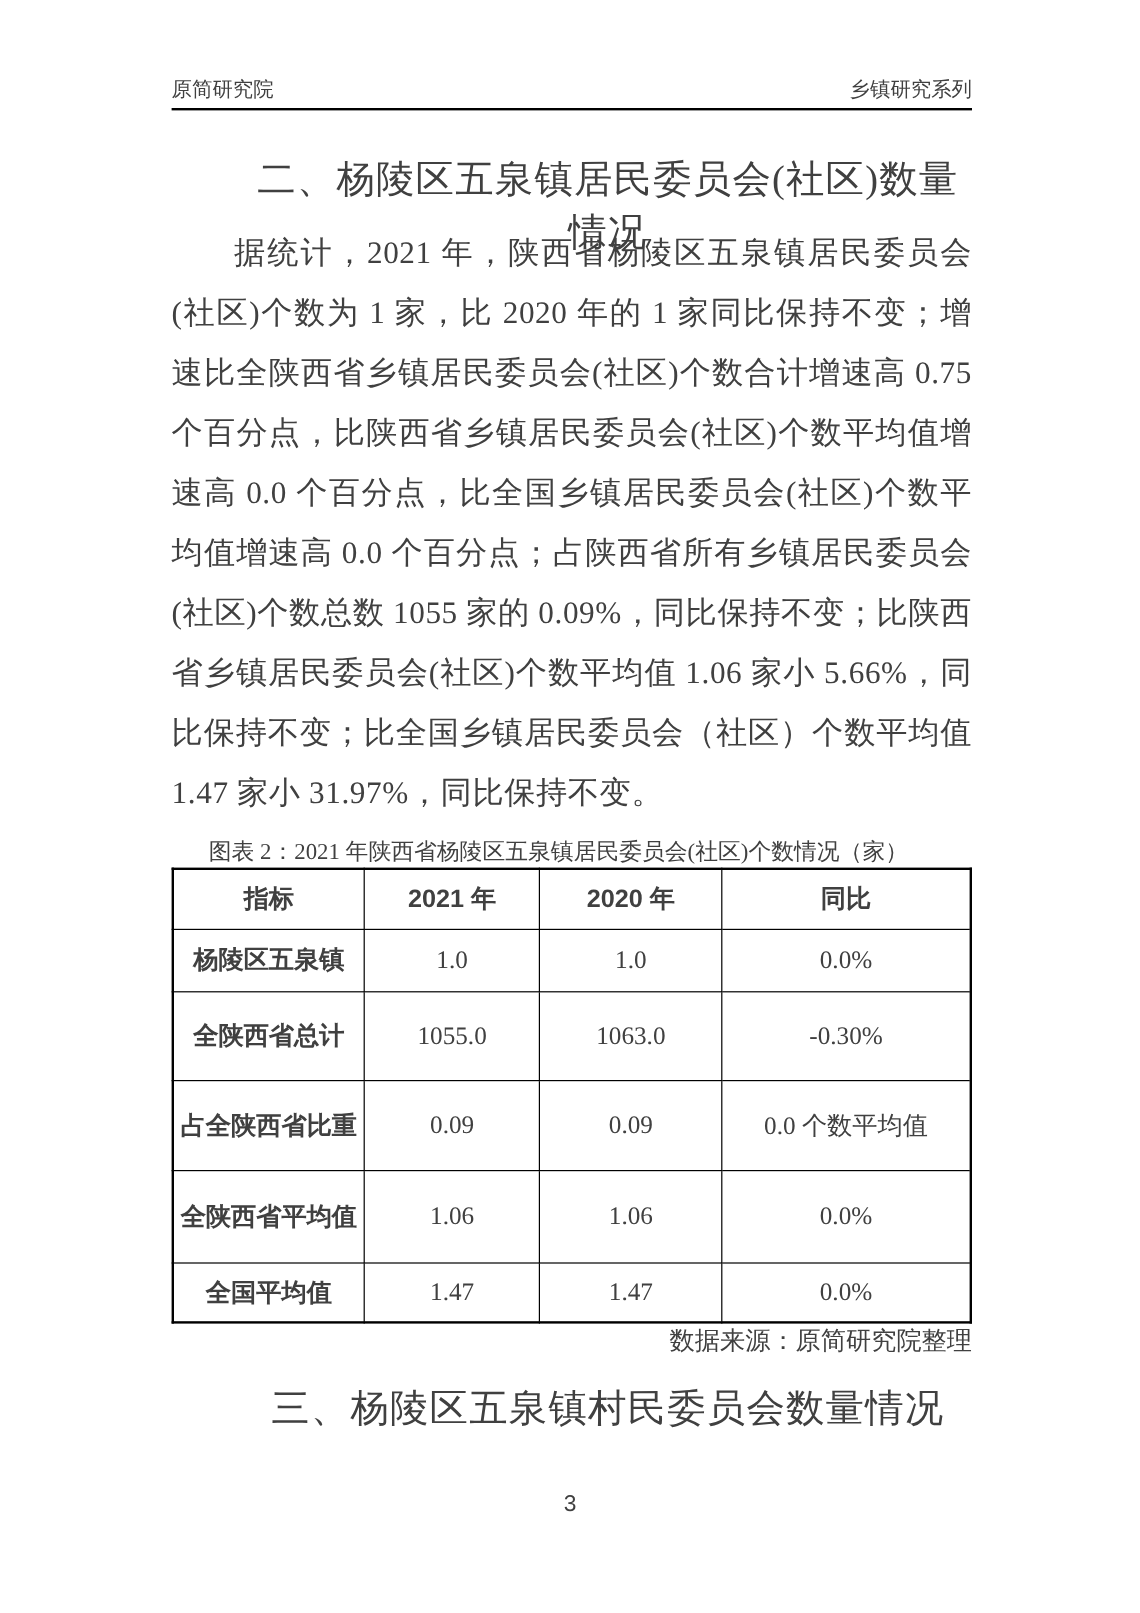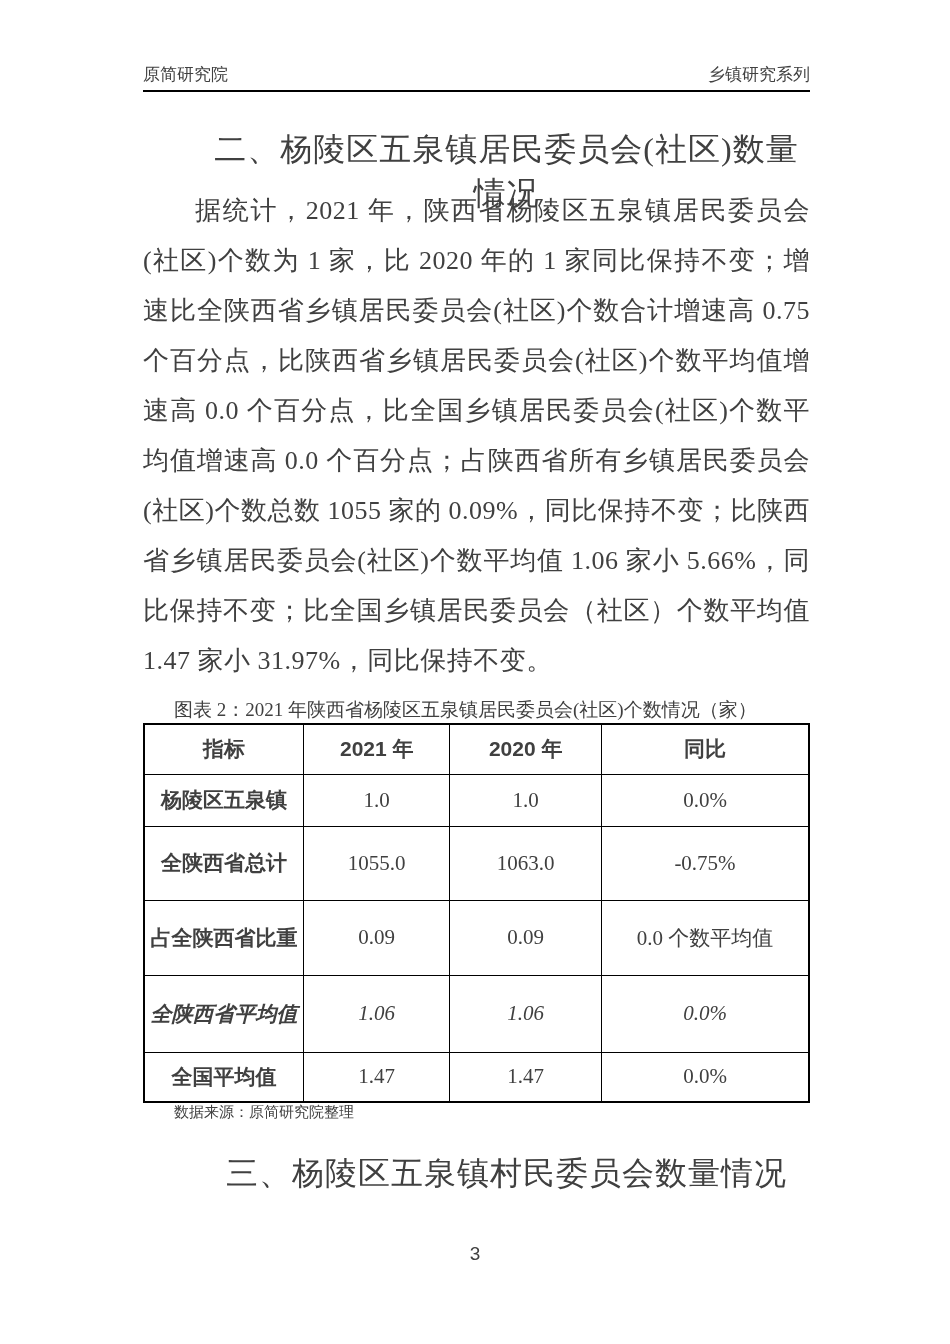--- a/index.html
+++ b/index.html
@@ -48,25 +48,25 @@
     padding:0 0; box-sizing:border-box;
   }
   table.data-table th, table.data-table td.row-label {
     font-family:"Liberation Sans","DejaVu Sans",sans-serif;
     font-weight:bold;
   }
   tr.h-row   { height:50px; }
   tr.r-row-0 { height:52px; }
   tr.r-row-1 { height:74px; }
   tr.r-row-2 { height:75px; }
-  tr.r-row-3 { height:77px;font-style:italic; }
+  tr.r-row-3 { height:77px; }
   tr.r-row-4 { height:50px; }
 
   .source-note {
-    top:1103px; font-size:15px; padding-left:31px; box-sizing:border-box;
+    top:1103px; font-size:21px; padding-left:31px; box-sizing:border-box;text-align:right;
   }
 
   .page-number {
     position:absolute; left:0; top:1243px; width:950px;
     text-align:center; font-size:19px;
     font-family:"Liberation Sans","DejaVu Sans",sans-serif;
   }
 </style>
 </head>
 <body>
@@ -103,21 +103,21 @@
       <tr class="r-row-0">
         <td class="row-label">杨陵区五泉镇</td>
         <td>1.0</td>
         <td>1.0</td>
         <td>0.0%</td>
       </tr>
       <tr class="r-row-1">
         <td class="row-label">全陕西省总计</td>
         <td>1055.0</td>
         <td>1063.0</td>
-        <td>-0.75%</td>
+        <td>-0.30%</td>
       </tr>
       <tr class="r-row-2">
         <td class="row-label">占全陕西省比重</td>
         <td>0.09</td>
         <td>0.09</td>
         <td>0.0 个数平均值</td>
       </tr>
       <tr class="r-row-3">
         <td class="row-label">全陕西省平均值</td>
         <td>1.06</td>

